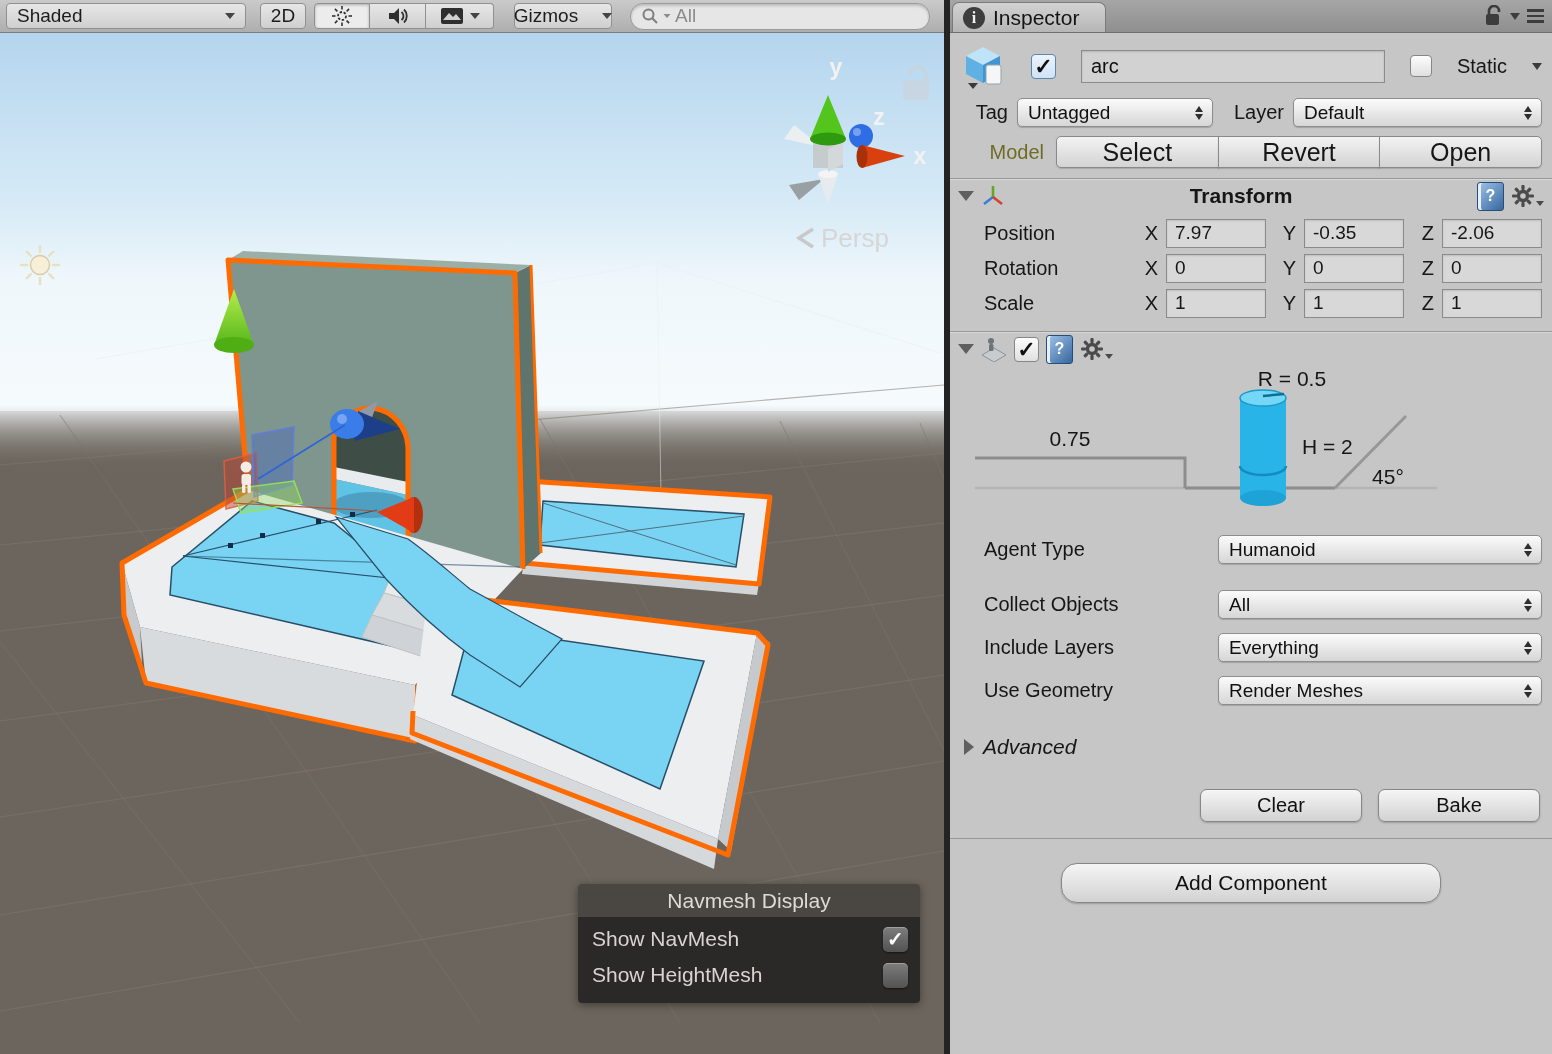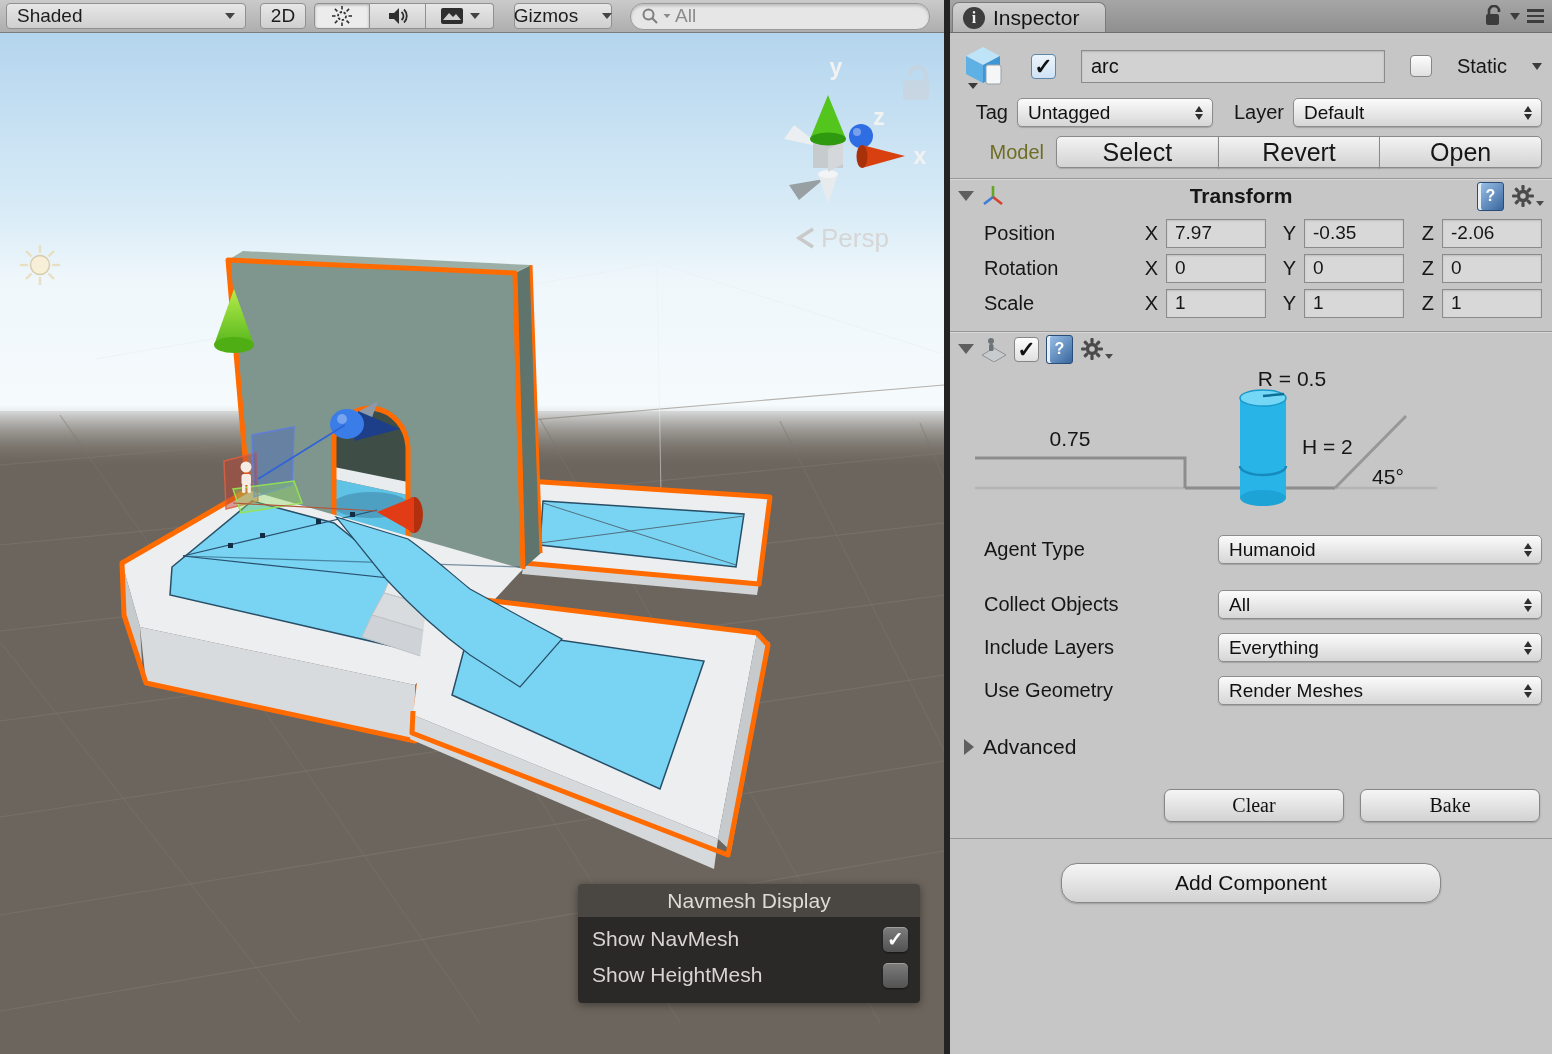--- a/index.html
+++ b/index.html
@@ -82,24 +82,24 @@
   .gearwrap{display:flex;align-items:flex-end;gap:1px;flex:none;}
   .gear-tri{width:0;height:0;border-left:4px solid transparent;border-right:4px solid transparent;border-top:5px solid #4a4a4a;margin-bottom:2px;}
   .trow{display:grid;grid-template-columns:146px 26px 1fr 28px 1fr 28px 1fr;align-items:center;height:30px;margin:5px 10px 5px 34px;column-gap:5px;font-size:20px;}
   .trow .axis{text-align:right;padding-right:3px;}
   .tfield{height:29px;background:#d8d8d8;border:1px solid #8b8b8b;box-shadow:inset 0 1px 2px rgba(0,0,0,.12);display:flex;align-items:center;padding:0 8px;font-size:19px;box-sizing:border-box;}
   .tpad{padding-bottom:8px;}
   .nmrow{display:flex;align-items:center;margin:0 10px 14px 34px;font-size:20px;}
   .nmrow .nmlbl{width:234px;flex:none;}
   .nmrow .dropdown{flex:1;}
   .agent-gap{margin-bottom:26px;}
-  .advanced{display:flex;align-items:center;gap:9px;margin:30px 10px 6px 14px;font-size:21px;}
+  .advanced{display:flex;align-items:center;gap:9px;margin:30px 10px 6px 14px;font-size:21px;font-style:italic;}
   .bakerow{display:flex;justify-content:flex-end;gap:16px;margin:30px 12px 16px;}
   .btn{height:33px;background:linear-gradient(#f5f5f5,#d2d2d2);border:1px solid #878787;border-radius:7px;display:flex;align-items:center;justify-content:center;font-size:20px;color:#101010;box-shadow:0 1px 2px rgba(0,0,0,.22);box-sizing:border-box;}
-  .btn-clear,.btn-bake{width:180px;font-family:Liberation Serif, serif;}
+  .btn-clear,.btn-bake{width:162px;}
   .addcomp-area{padding:24px 0 30px;display:flex;justify-content:center;}
   .btn-addcomp{width:380px;height:40px;border-radius:16px;font-size:21px;}
   .filler{flex:1;background:#c6c6c6;}
   svg text{font-family:"Liberation Sans",sans-serif;}
 </style>
 </head>
 <body>
 
 <div class="root">
 

